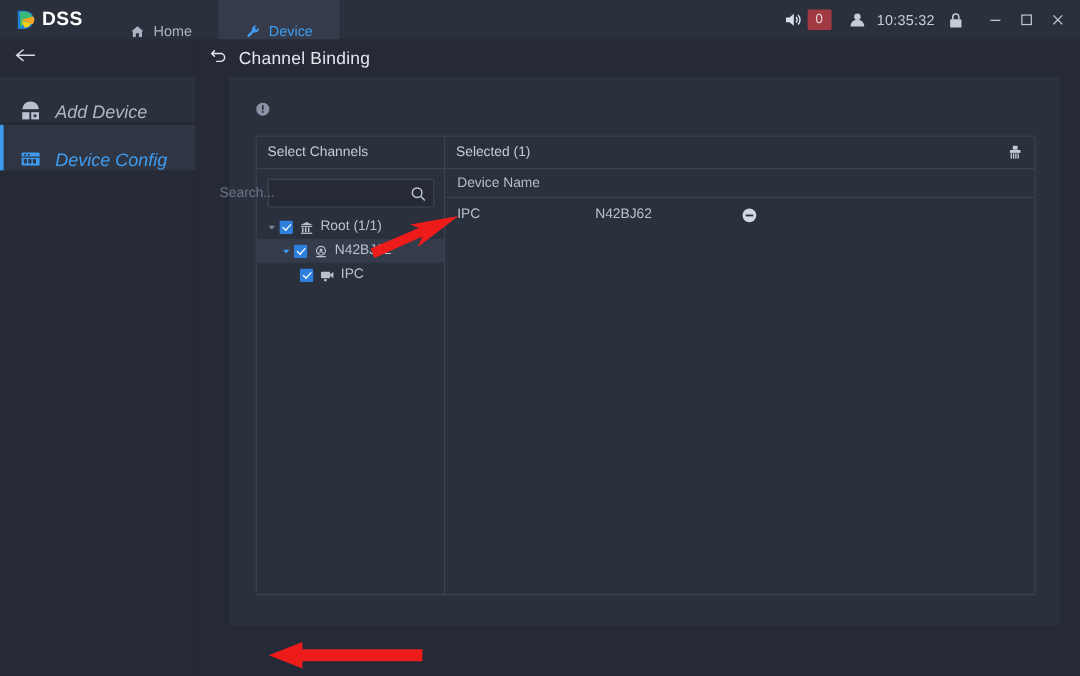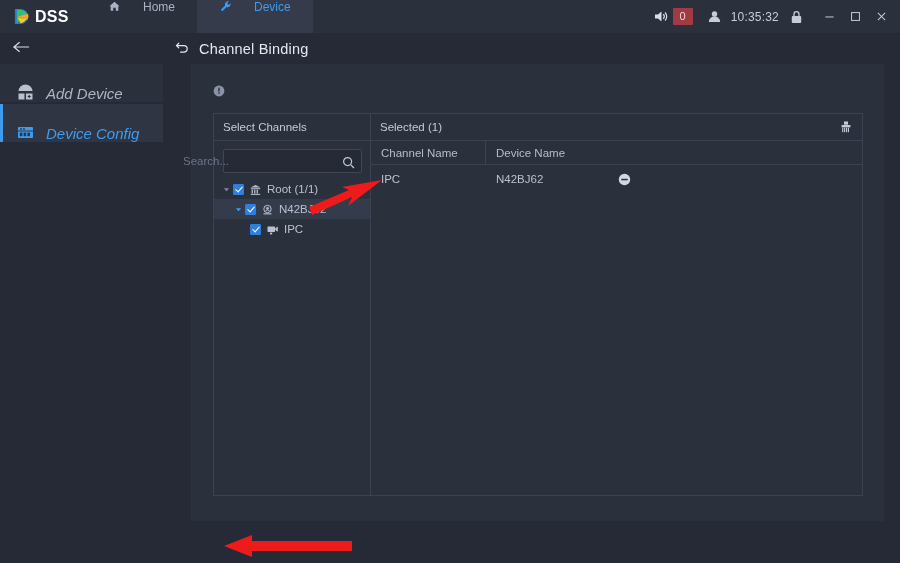--- a/index.html
+++ b/index.html
@@ -15,21 +15,21 @@
   
   .titlebar {
     position: absolute; left: 0; top: 0; width: 900px; height: 33px;
     background: #2b303d; display: flex; align-items: stretch;
   }
   .logo-wrap { display: flex; align-items: center; padding-left: 12px; width: 86px; }
   .logo-mark { width: 19px; height: 19px; position: relative; margin-right: 4px; }
   .logo-text { color: #ffffff; font-size: 16px; font-weight: bold; letter-spacing: .3px; }
   .tabs { display: flex; align-items: stretch; }
   .tab {
-    display: flex; align-items: flex-start; gap: 22px;
+    display: flex; align-items: flex-end; gap: 7px;
     padding: 0 22px; height: 33px; font-size: 12px; color: #96a0b4;
     cursor: pointer;
   }
   .tab.home { color: #aab3c4; }
   .tab.active { background: #353b4a; color: #3e9cf0; }
   .tab-ico { width: 13px; height: 13px; display: inline-block; }
   .tb-right {
     margin-left: auto; display: flex; align-items: center;
     gap: 0px; padding-right: 6px; color: #c2c9d6;
   }
@@ -398,21 +398,20 @@
                 <rect x="2.6" y="5" width="8.8" height="2.4" fill="#c3cad7"></rect>
                 <rect x="3.2" y="7.8" width="1.1" height="4.4" fill="#c3cad7"></rect>
                 <rect x="5.1" y="7.8" width="1.1" height="4.4" fill="#c3cad7"></rect>
                 <rect x="7" y="7.8" width="1.1" height="4.4" fill="#c3cad7"></rect>
                 <rect x="8.9" y="7.8" width="1.1" height="4.4" fill="#c3cad7"></rect>
               </svg>
             </span>
           </div>
 
           <div class="thead">
-            <div class="th c1">Channel Name</div>
             <div class="th c2">Device Name</div>
           </div>
 
           <div class="trow">
             <div class="td c1">IPC</div>
             <div class="td c2">N42BJ62</div>
             <div class="td c3 op">
               <span class="minus-btn">
                 <svg viewBox="0 0 13 13" width="13" height="13">
                   <circle cx="6.5" cy="6.5" r="5.7" fill="#d2d8e2"></circle>

